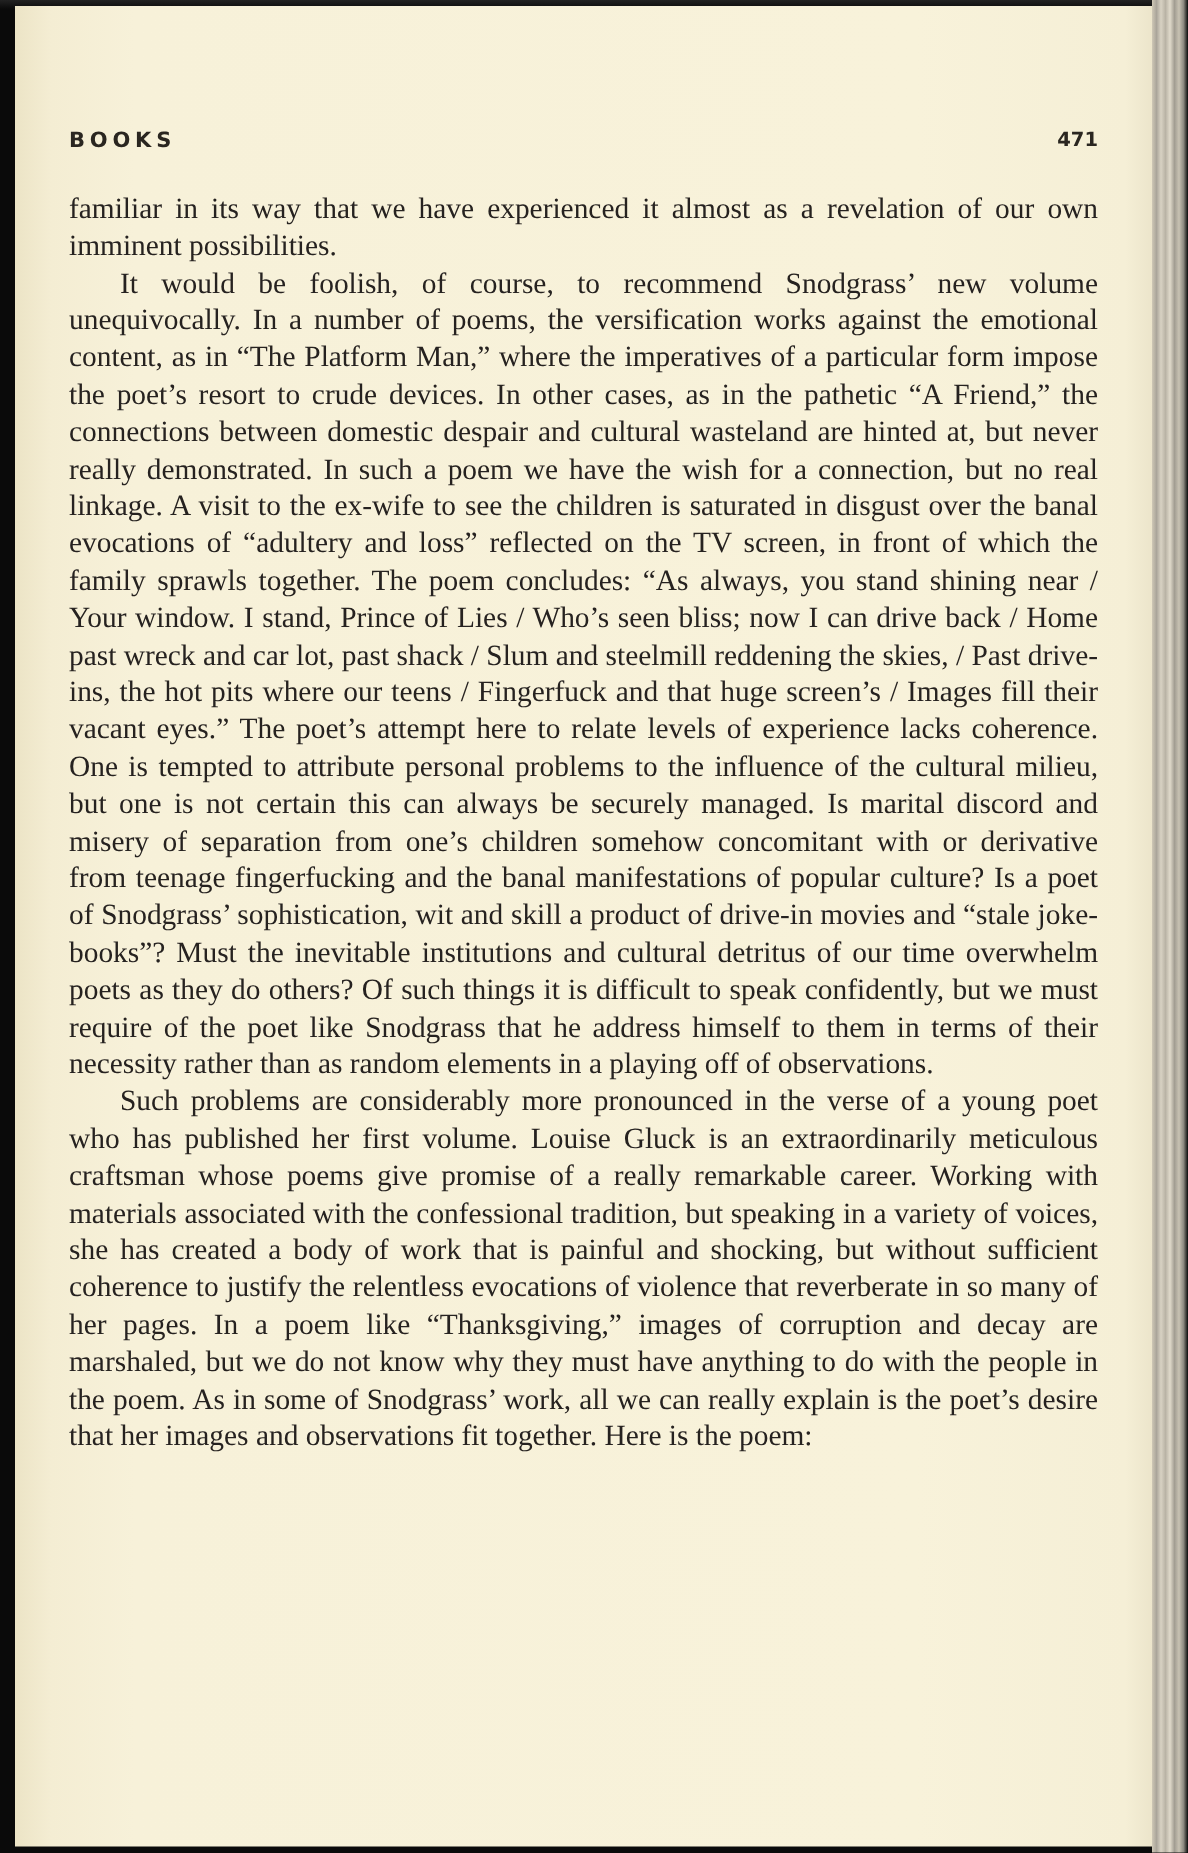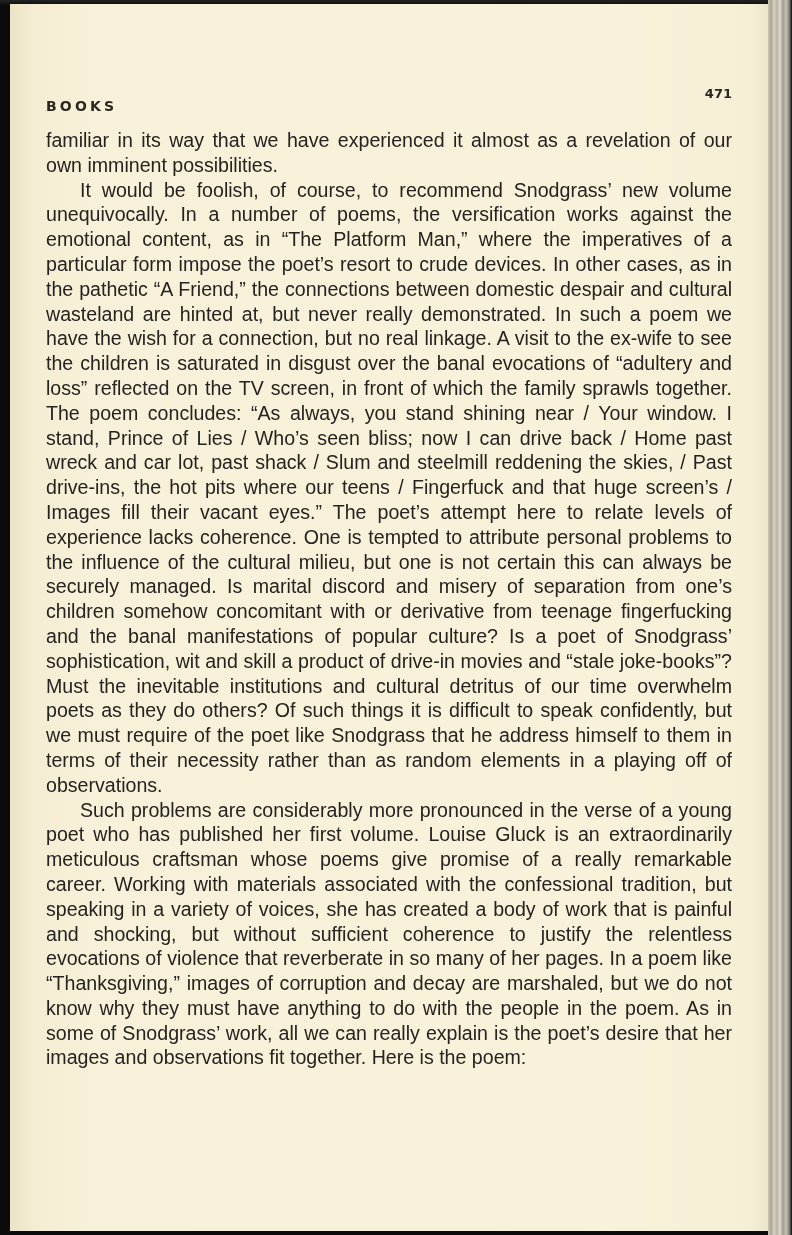--- a/index.html
+++ b/index.html
@@ -30,33 +30,32 @@
     width: 686px;
     height: 20px;
     font-family: "DejaVu Sans", sans-serif;
     font-weight: bold;
     font-size: 14px;
     color: #2a2620;
   }
   .running-head .section {
     position: absolute; left: 0; top: 0;
     letter-spacing: 3.2px;
-    margin-top: 12px;
   }
   .running-head .folio {
     position: absolute; right: 0; top: 0;
     font-family: "DejaVu Sans", sans-serif;
     font-weight: bold;
     font-size: 13px;
   }
   .body-text {
     position: absolute;
     left: 36px; top: 124px;
     width: 686px;
-    font-family: Liberation Sans, sans-serif;
+    font-family: Liberation Serif, serif;
     font-size: 19.6px;
     line-height: 24.8px;
     color: #262220;
     text-align: justify;
   }
   .body-text p { margin: 0; }
   .body-text p.indent { text-indent: 34px; }
 </style>
 </head>
 <body>

